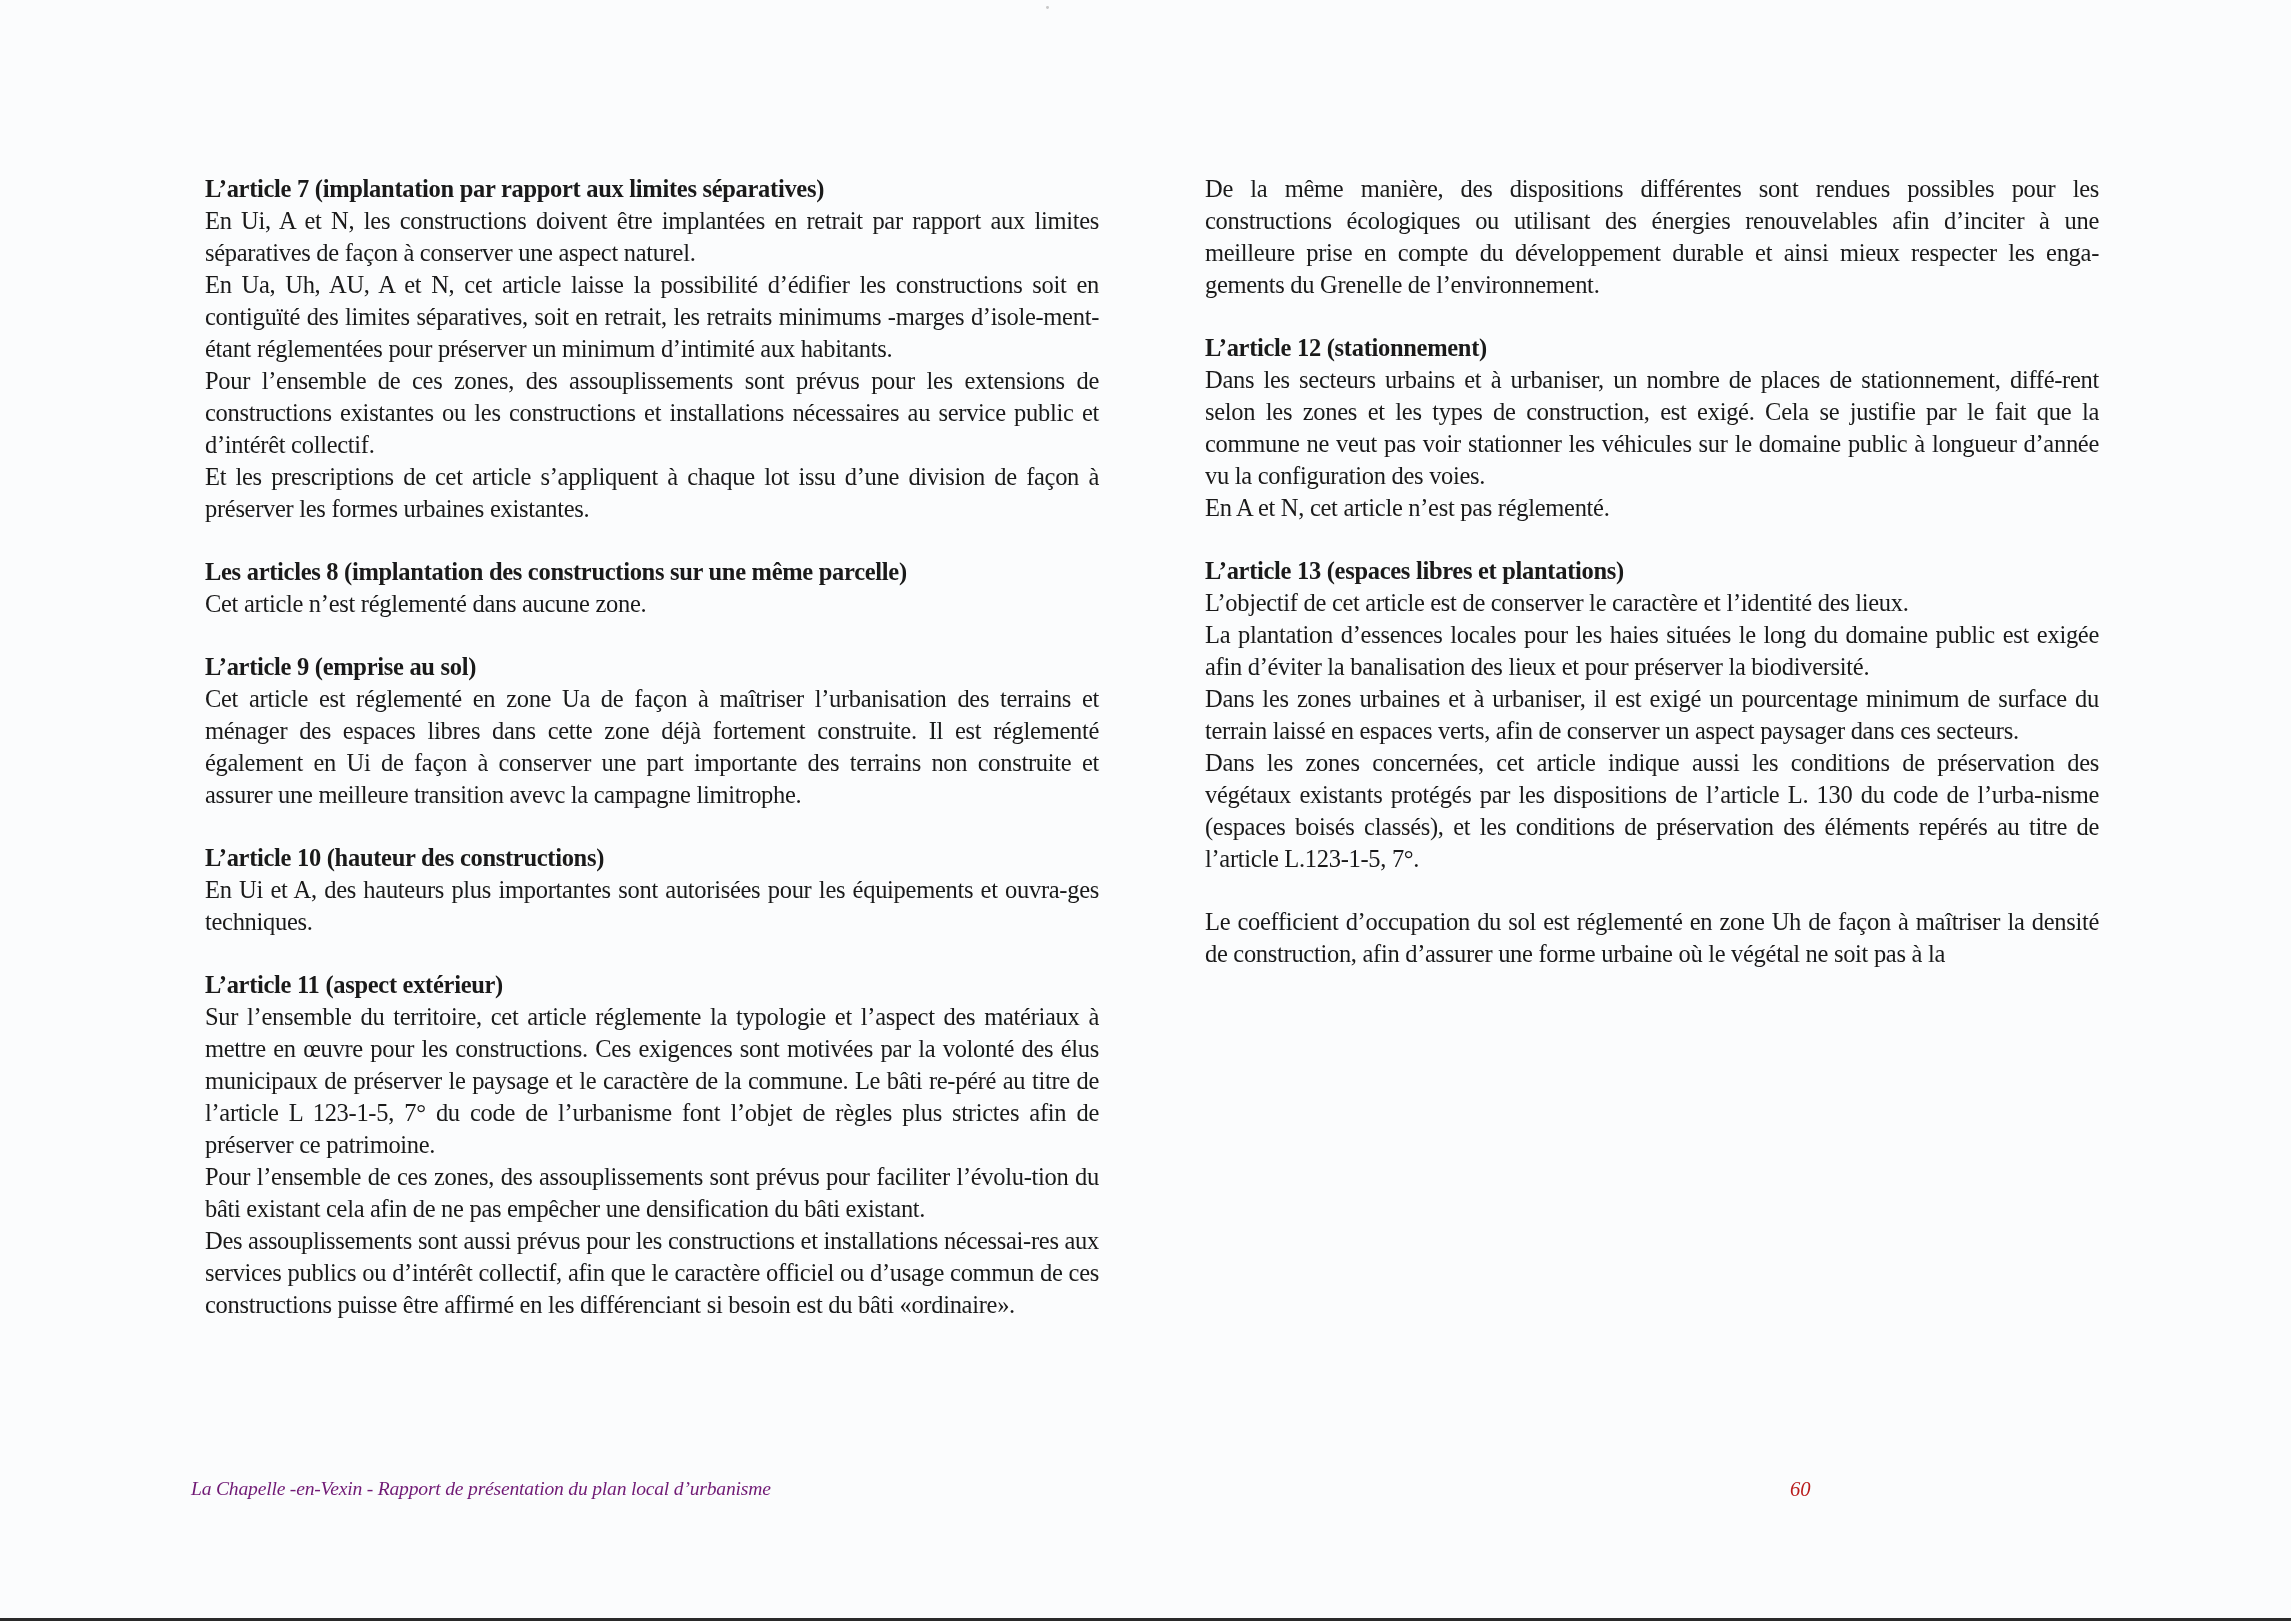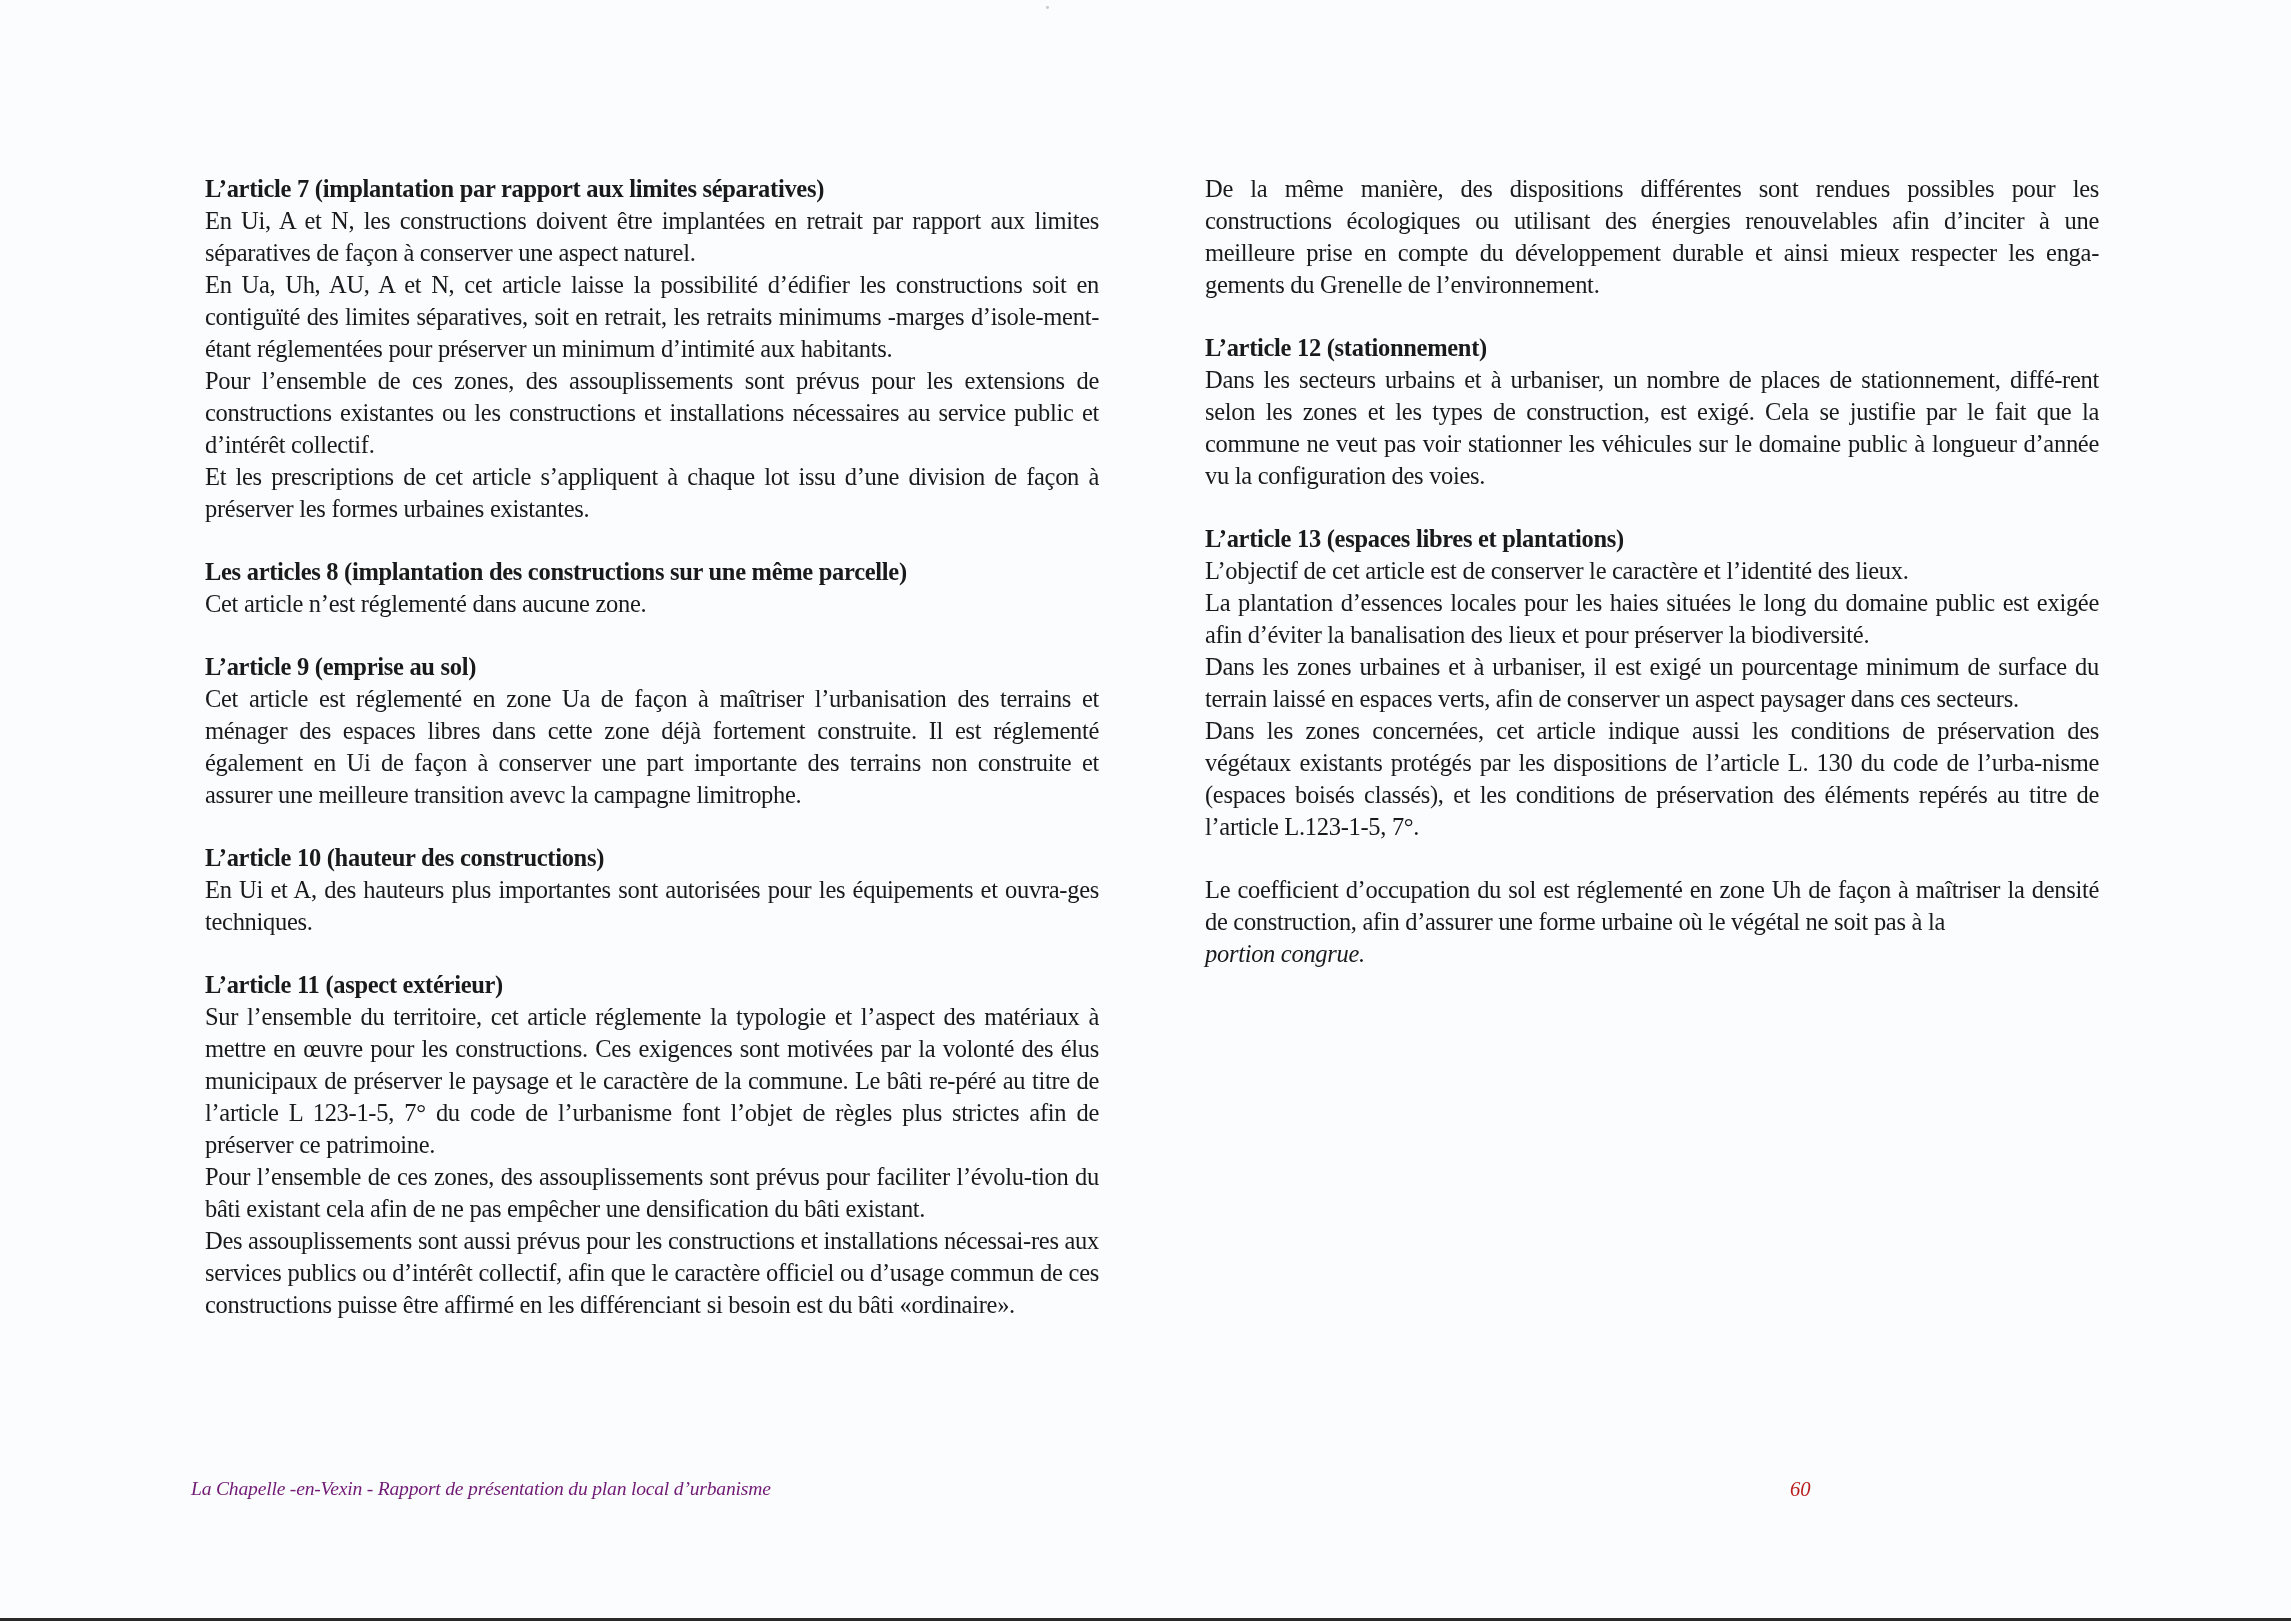--- a/index.html
+++ b/index.html
@@ -67,31 +67,31 @@
   </div>
 </div>
 
 <div class="col right">
   <div class="section">
     <p>De la même manière, des dispositions différentes sont rendues possibles pour les constructions écologiques ou utilisant des énergies renouvelables afin d’inciter à une meilleure prise en compte du développement durable et ainsi mieux respecter les enga-gements du Grenelle de l’environnement.</p>
   </div>
   <div class="section">
     <h3>L’article 12 (stationnement)</h3>
     <p>Dans les secteurs urbains et à urbaniser, un nombre de places de stationnement, diffé-rent selon les zones et les types de construction, est exigé. Cela se justifie par le fait que la commune ne veut pas voir stationner les véhicules sur le domaine public à longueur d’année vu la configuration des voies.</p>
+    <p>En A et N, cet article n’est pas réglementé.</p>
   </div>
   <div class="section">
     <h3>L’article 13 (espaces libres et plantations)</h3>
     <p>L’objectif de cet article est de conserver le caractère et l’identité des lieux.</p>
     <p>La plantation d’essences locales pour les haies situées le long du domaine public est exigée afin d’éviter la banalisation des lieux et pour préserver la biodiversité.</p>
     <p>Dans les zones urbaines et à urbaniser, il est exigé un pourcentage minimum de surface du terrain laissé en espaces verts, afin de conserver un aspect paysager dans ces secteurs.</p>
     <p>Dans les zones concernées, cet article indique aussi les conditions de préservation des végétaux existants protégés par les dispositions de l’article L. 130 du code de l’urba-nisme (espaces boisés classés), et les conditions de préservation des éléments repérés au titre de l’article L.123-1-5, 7°.</p>
   </div>
   <div class="section">
     <p>Le coefficient d’occupation du sol est réglementé en zone Uh de façon à maîtriser la densité de construction, afin d’assurer une forme urbaine où le végétal ne soit pas à la</p>
-    <p class="italic">portion congrue.</p>
   </div>
 </div>
 
 <div class="footer-title">La Chapelle -en-Vexin - Rapport de présentation du plan local d’urbanisme</div>
 <div class="page-num">60</div>
 
 <div class="scan-dot" style="left:1046px;top:5.9px;"></div>
 <div class="scan-edge"></div>
 
 

